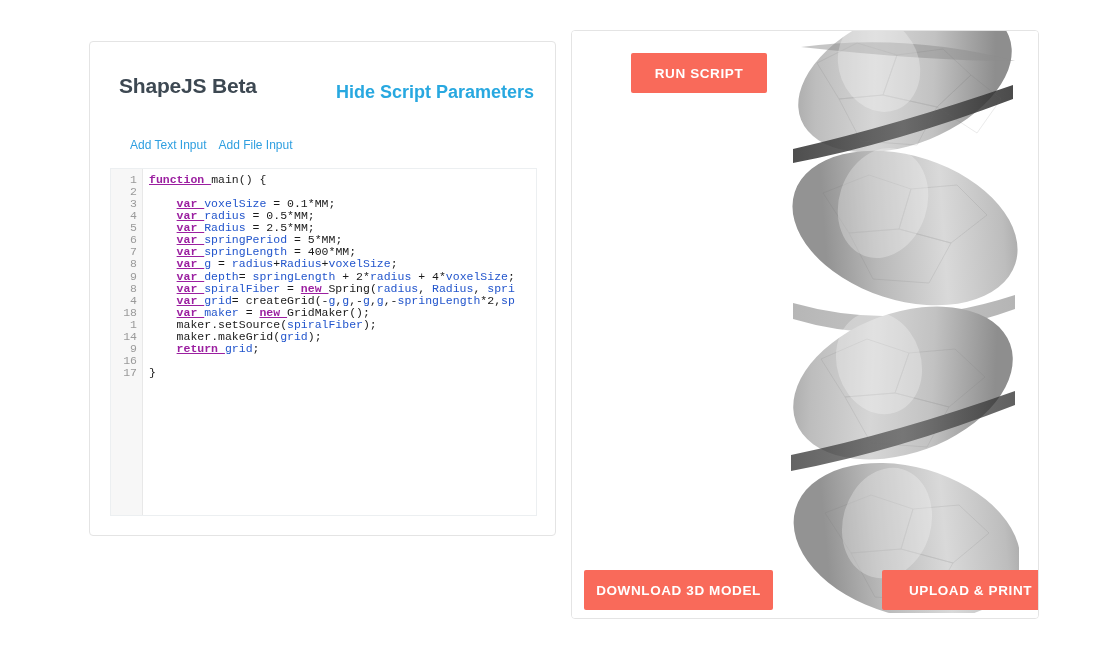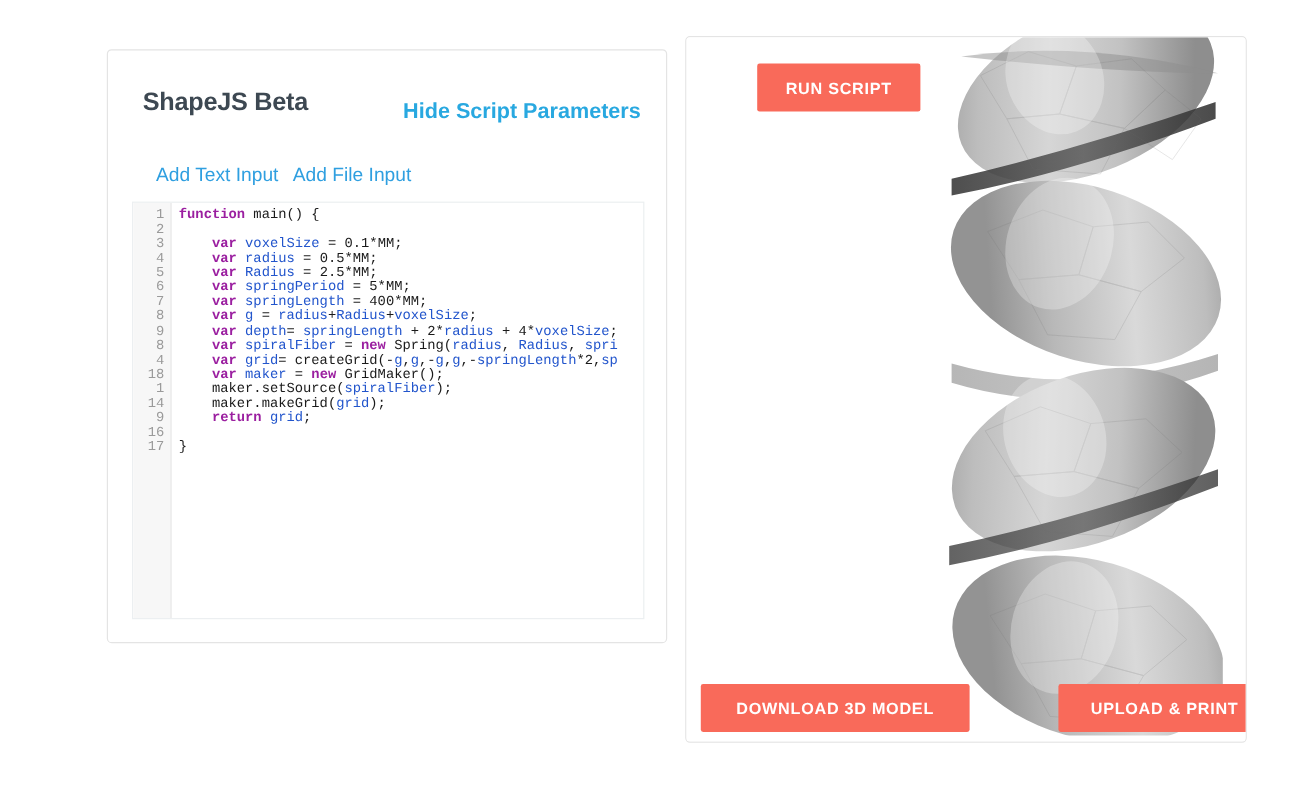--- a/index.html
+++ b/index.html
@@ -53,21 +53,21 @@
   }
 
   #input-links {
     position: absolute;
     left: 40px;
     top: 96px;
     display: flex;
     gap: 12px;
   }
   #input-links a {
-    font-size: 16px;
+    font-size: 12px;
     color: #2f9fe0;
     text-decoration: none;
     cursor: pointer;
     white-space: nowrap;
   }
 
   
   #code-editor {
     position: absolute;
     left: 20px;
@@ -105,21 +105,21 @@
     padding-left: 6px;
     overflow: hidden;
     white-space: pre;
     color: #000000;
   }
   #code-area .cl {
     height: 12.07px;
     white-space: pre;
   }
 
-  .tok-kw   { color: #9b1fa0; font-weight: bold; }
+  .tok-kw   { color: #9b1fa0; font-weight: bold; text-decoration: underline; }
   .tok-var  { color: #2255cc; }
   .tok-num  { color: #1a1a1a; }
   .tok-pln  { color: #1a1a1a; }
 
   
   #viewer-card {
     position: absolute;
     left: 571px;
     top: 30px;
     width: 468px;
@@ -171,21 +171,21 @@
   #run-script-button {
     left: 12px;
     top: 22px;
     width: 136px;
     height: 40px;
     margin-left: 47px;
   }
   #download-model-button {
     left: 12px;
     top: 539px;
-    width: 224px;
+    width: 189px;
     height: 40px;
   }
   #upload-print-button {
     left: 310px;
     top: 539px;
     width: 177px;
     height: 40px;
   }
 </style>
 </head>

